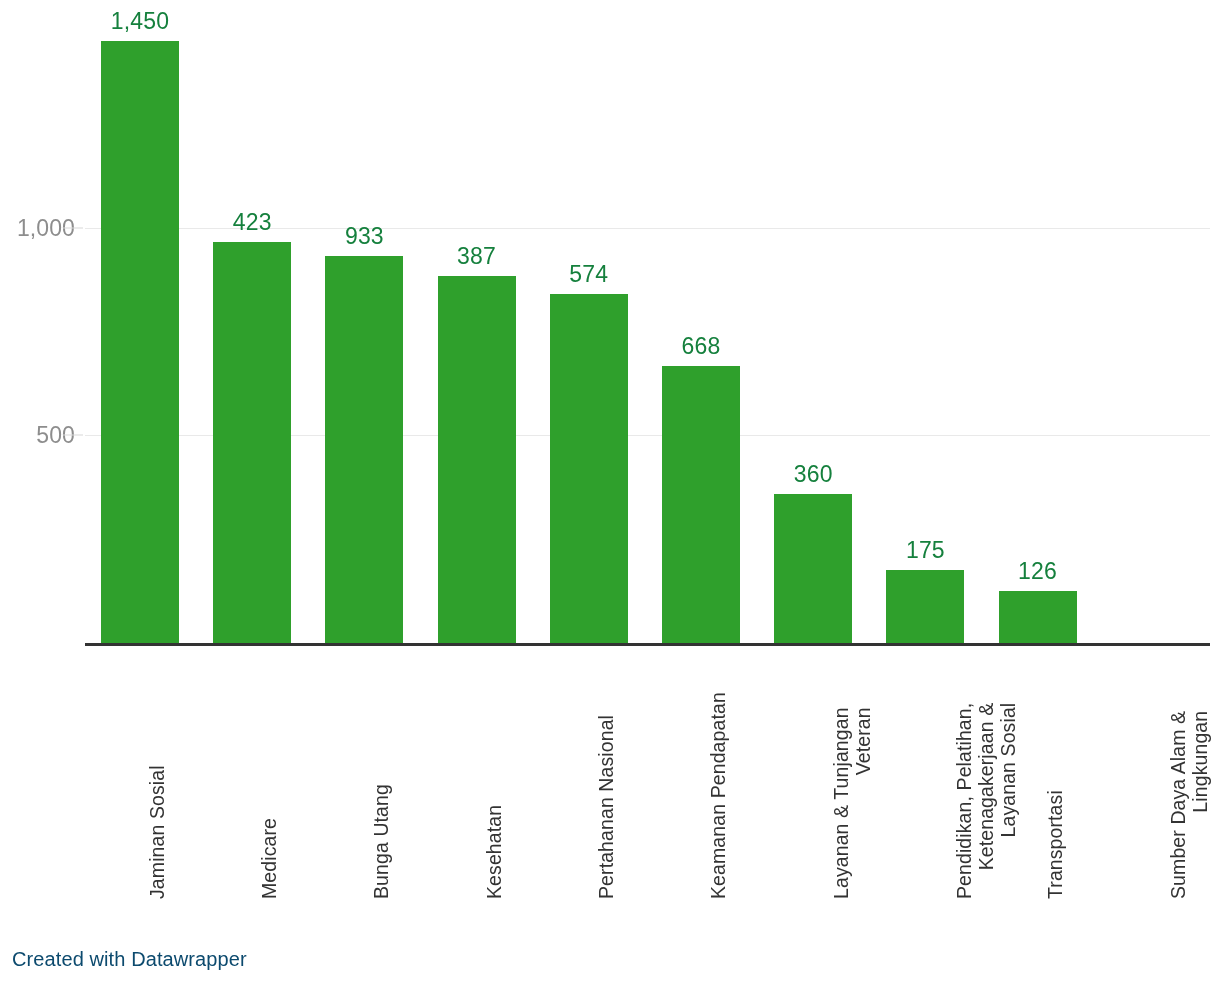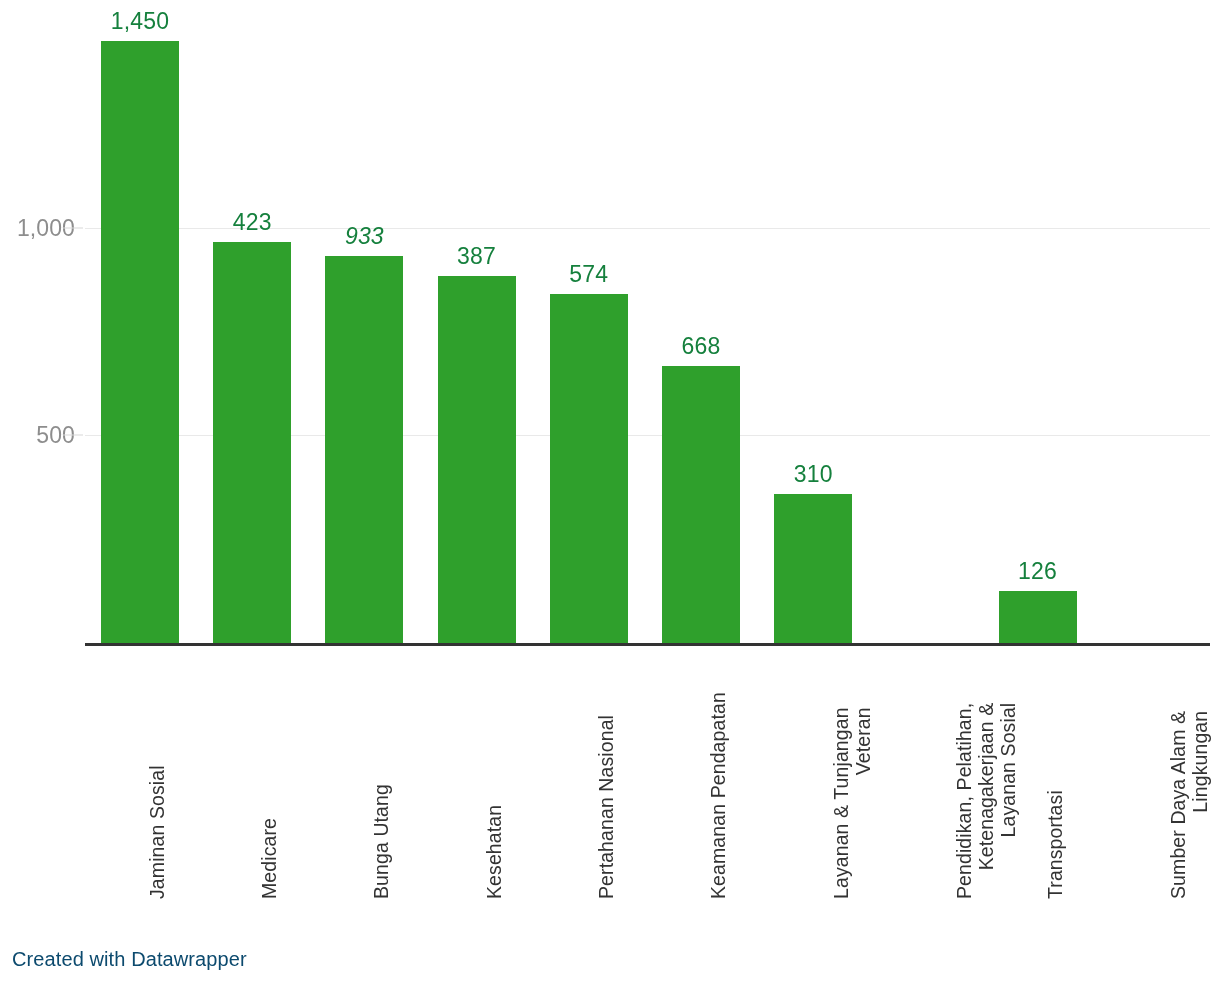--- a/index.html
+++ b/index.html
@@ -151,39 +151,43 @@
       </div>
     <div class="bars-layer" id="bars">
         <div class="bar-group" style="left: 16px; width: 78px;">
           <div class="bar-rect" style="height: 602.04px; background: rgb(47, 160, 44);"></div>
           <div class="bar-value" style="bottom: 608.04px;">1,450</div>
         </div>
         <div class="bar-group" style="left: 128.2px; width: 78px;">
           <div class="bar-rect" style="height: 400.668px; background: rgb(47, 160, 44);"></div>
           <div class="bar-value" style="bottom: 406.668px;">423</div>
         </div>
-        <div class="bar-group" style="left: 240.4px; width: 78px; font-style: italic;">
+        <div class="bar-group" style="left: 240.4px; width: 78px;">
           <div class="bar-rect" style="height: 387.382px; background: rgb(47, 160, 44);"></div>
           <div class="bar-value" style="bottom: 393.382px;">933</div>
         </div>
         <div class="bar-group" style="left: 352.6px; width: 78px;">
           <div class="bar-rect" style="height: 367.452px; background: rgb(47, 160, 44);"></div>
           <div class="bar-value" style="bottom: 373.452px;">387</div>
         </div>
         <div class="bar-group" style="left: 464.8px; width: 78px;">
           <div class="bar-rect" style="height: 349.183px; background: rgb(47, 160, 44);"></div>
           <div class="bar-value" style="bottom: 355.183px;">574</div>
         </div>
         <div class="bar-group" style="left: 577px; width: 78px;">
           <div class="bar-rect" style="height: 277.354px; background: rgb(47, 160, 44);"></div>
           <div class="bar-value" style="bottom: 283.354px;">668</div>
         </div>
         <div class="bar-group" style="left: 689.2px; width: 78px;">
           <div class="bar-rect" style="height: 149.472px; background: rgb(47, 160, 44);"></div>
-          <div class="bar-value" style="bottom: 155.472px;">310</div>
+          <div class="bar-value" style="bottom: 155.472px;">360</div>
+        </div>
+        <div class="bar-group" style="left: 801.4px; width: 78px;">
+          <div class="bar-rect" style="height: 72.66px; background: rgb(47, 160, 44);"></div>
+          <div class="bar-value" style="bottom: 78.66px;">175</div>
         </div>
         <div class="bar-group" style="left: 913.6px; width: 78px;">
           <div class="bar-rect" style="height: 52.3152px; background: rgb(47, 160, 44);"></div>
           <div class="bar-value" style="bottom: 58.3152px;">126</div>
         </div>
       </div>
     <div class="axis-baseline"></div>
   </div>
 
   <div class="cats-layer" id="cats">

